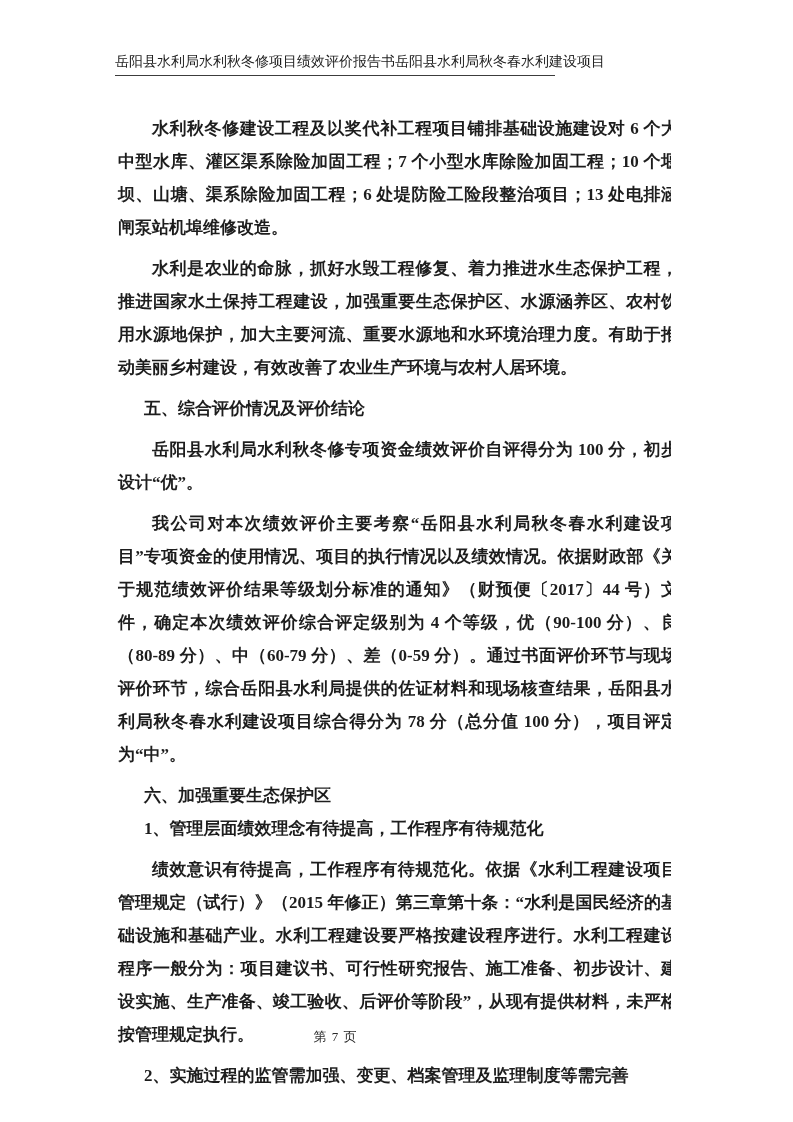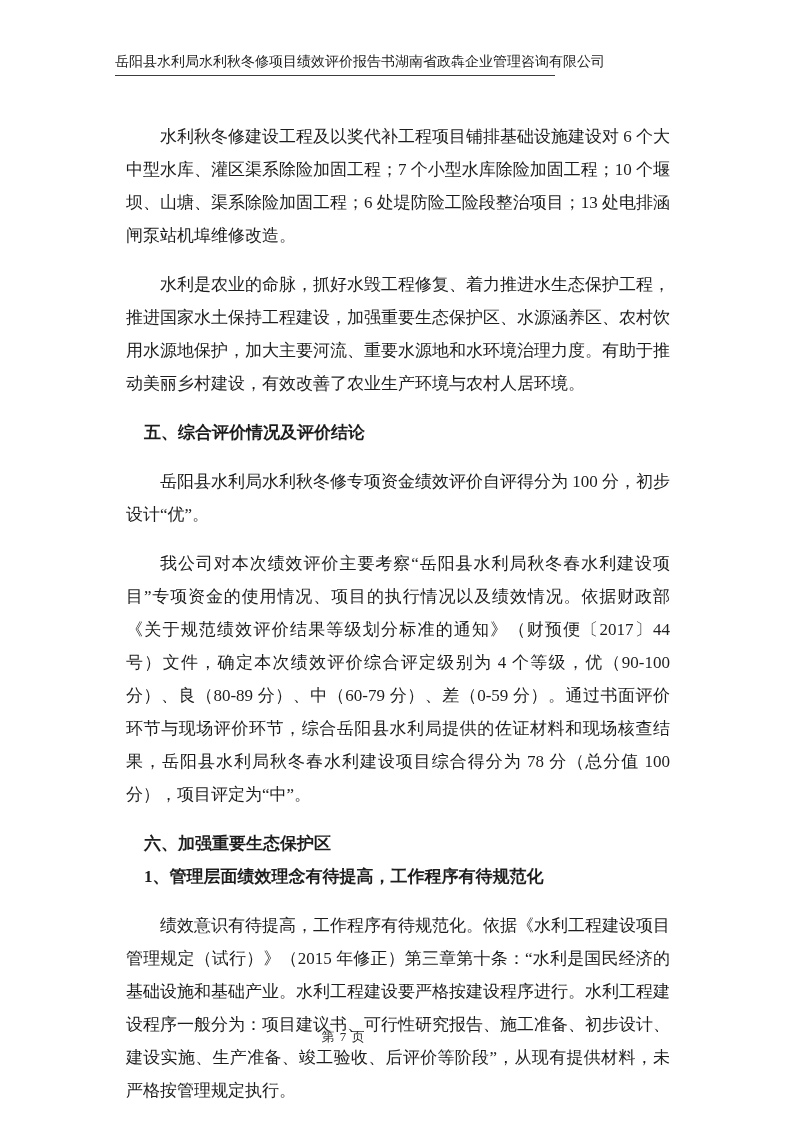--- a/index.html
+++ b/index.html
@@ -34,54 +34,53 @@
     position: absolute;
     top: 104px;
     left: 110px;
     width: 576px;
     font-size: 17px;
     line-height: 33px;
     text-align: justify;
     text-align-last: left;
   }
   .doc-body p {
-    margin: 16px;
+    margin: 8px;
     text-indent: 2em;
-    font-weight: normal;
+    font-weight: bold;
   }
   .doc-body .h {
     margin: 0;
     text-indent: 2em;
     font-weight: bold;
     font-size: 17px;
     line-height: 33px;
   }
   .doc-body .h.space-before {
   }
   .footer {
     position: absolute;
     top: 1028px;
     left: 0;
     width: 100%;
     text-align: center;
     font-size: 13px;
     line-height: 18px;
     color: #2a2a2a;
     letter-spacing: 1px;
-    padding-left: 8px;
   }
 </style>
 </head>
 <body>
 
 <div class="page">
 
   <div class="header">
     <span>岳阳县水利局水利秋冬修项目绩效评价报告书</span>
-    <span>湖南省政犇企业管理咨询有限公司</span>
+    <span>岳阳县水利局秋冬春水利建设项目</span>
   </div>
 
   <div class="doc-body">
     <p>水利秋冬修建设工程及以奖代补工程项目铺排基础设施建设对 6 个大中型水库、灌区渠系除险加固工程；7 个小型水库除险加固工程；10 个堰坝、山塘、渠系除险加固工程；6 处堤防险工险段整治项目；13 处电排涵闸泵站机埠维修改造。</p>
     <p>水利是农业的命脉，抓好水毁工程修复、着力推进水生态保护工程，推进国家水土保持工程建设，加强重要生态保护区、水源涵养区、农村饮用水源地保护，加大主要河流、重要水源地和水环境治理力度。有助于推动美丽乡村建设，有效改善了农业生产环境与农村人居环境。</p>
     <div class="h">五、综合评价情况及评价结论</div>
     <p>岳阳县水利局水利秋冬修专项资金绩效评价自评得分为 100 分，初步设计“优”。</p>
     <p>我公司对本次绩效评价主要考察“岳阳县水利局秋冬春水利建设项目”专项资金的使用情况、项目的执行情况以及绩效情况。依据财政部《关于规范绩效评价结果等级划分标准的通知》（财预便〔2017〕44 号）文件，确定本次绩效评价综合评定级别为 4 个等级，优（90-100 分）、良（80-89 分）、中（60-79 分）、差（0-59 分）。通过书面评价环节与现场评价环节，综合岳阳县水利局提供的佐证材料和现场核查结果，岳阳县水利局秋冬春水利建设项目综合得分为 78 分（总分值 100 分），项目评定为“中”。</p>
     <div class="h">六、加强重要生态保护区</div>
     <div class="h">1、管理层面绩效理念有待提高，工作程序有待规范化</div>

